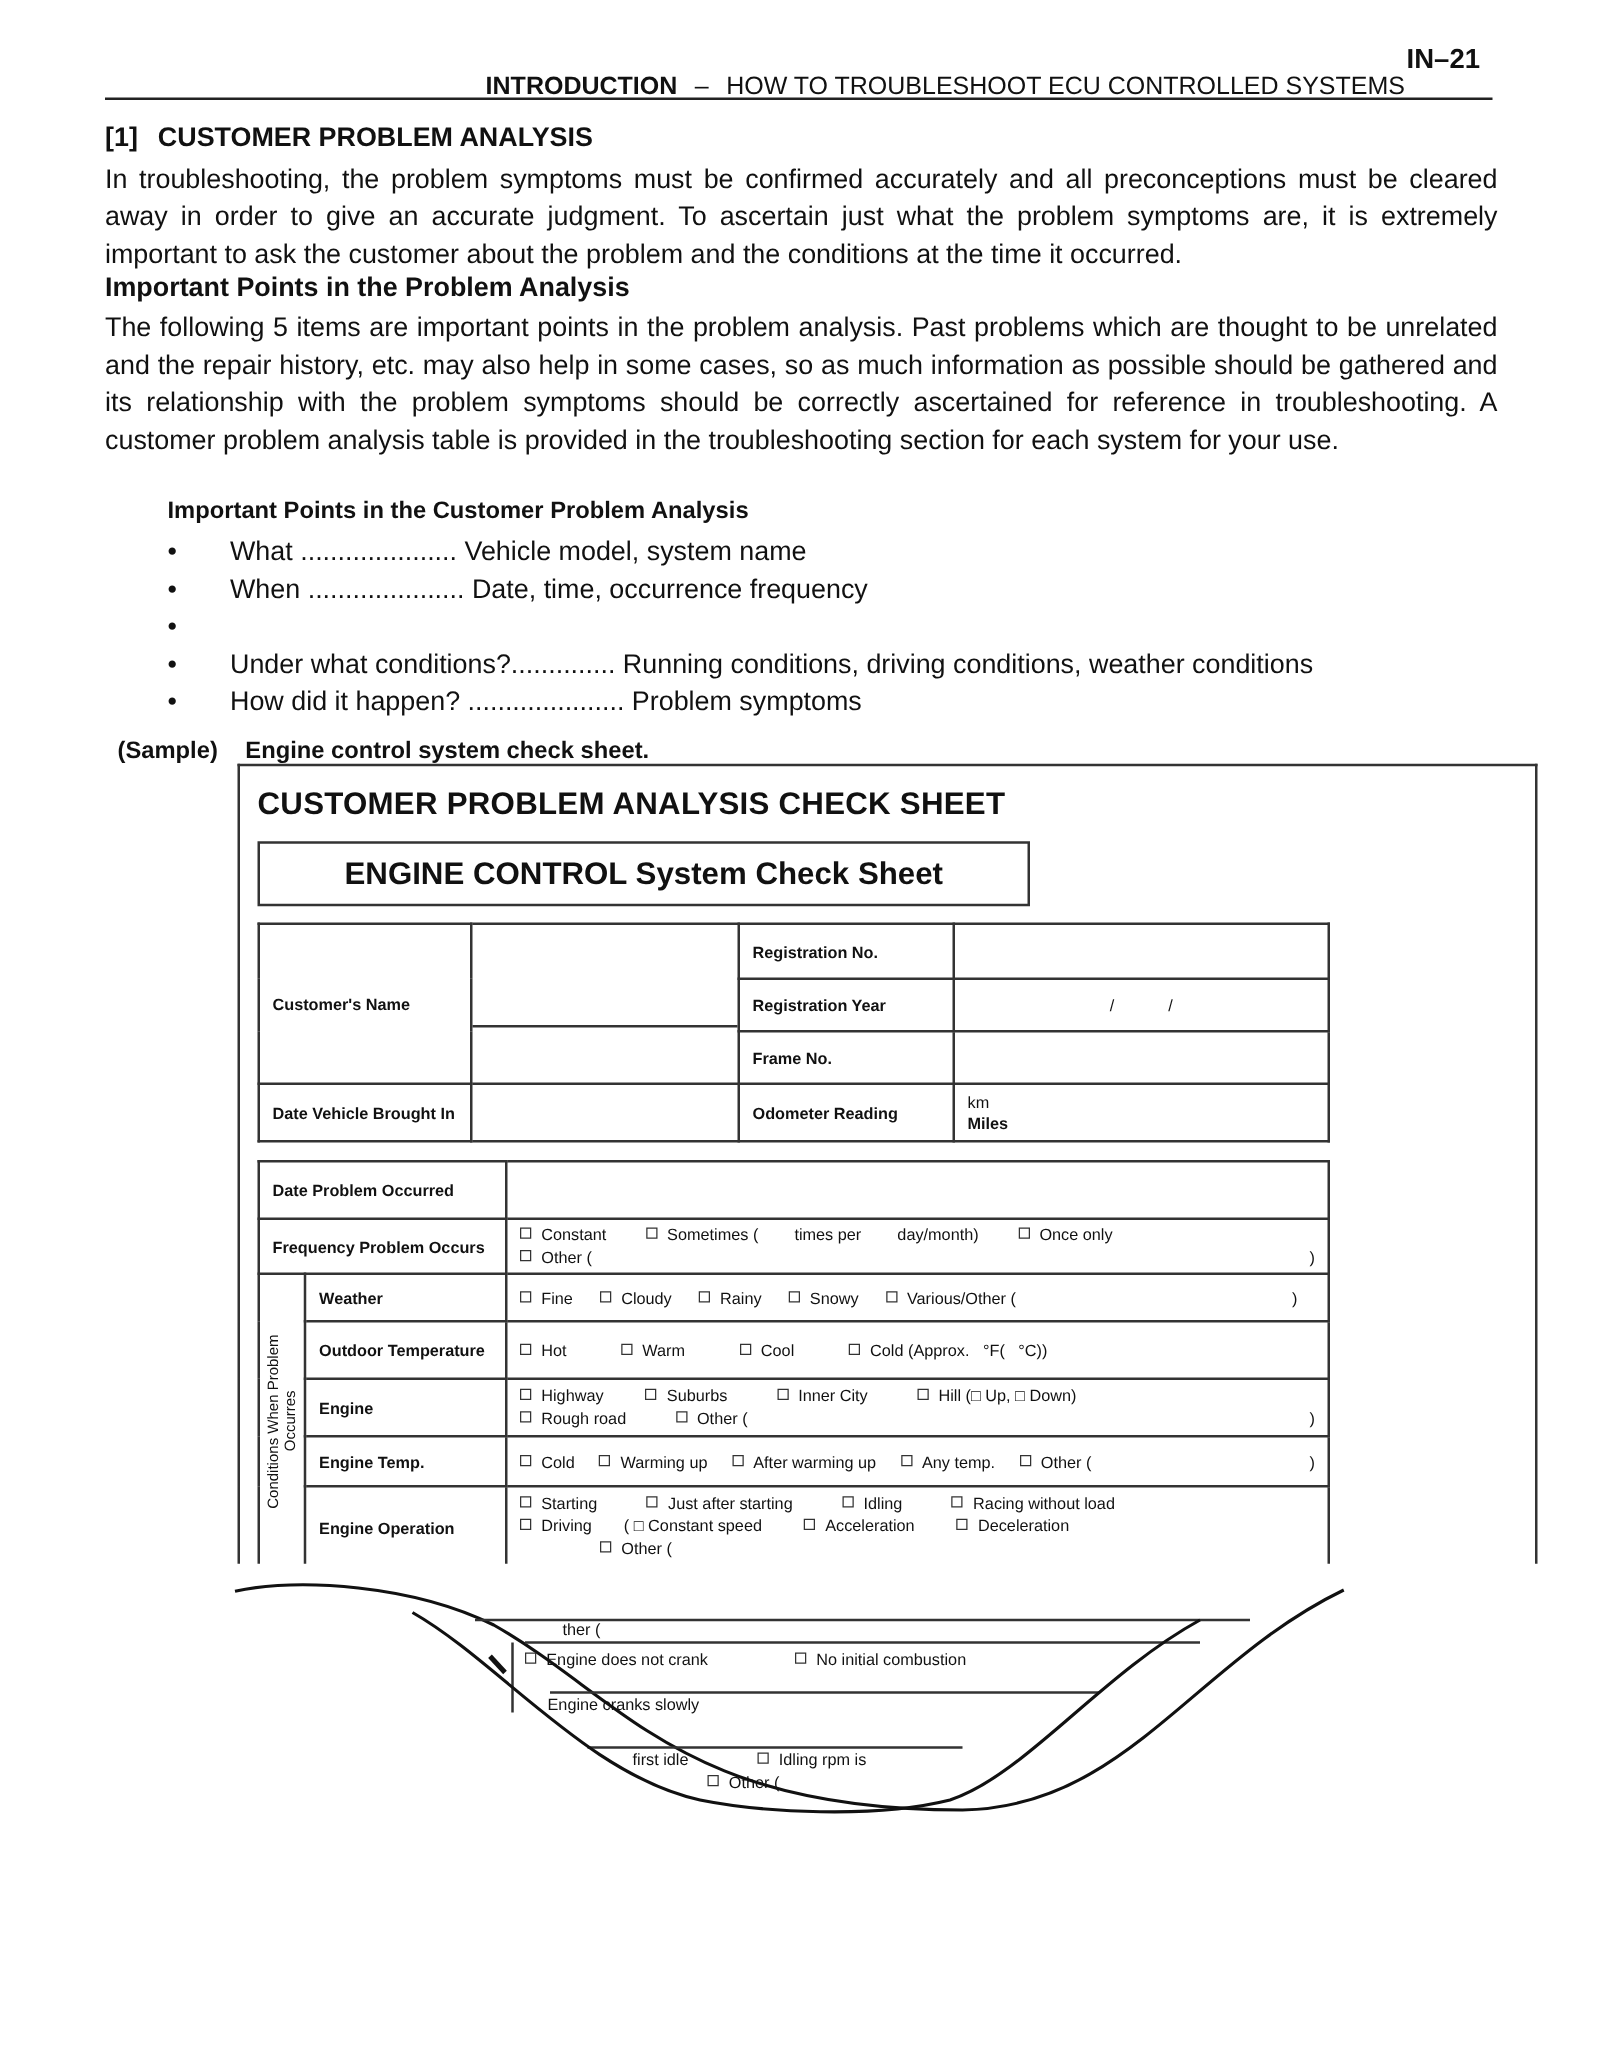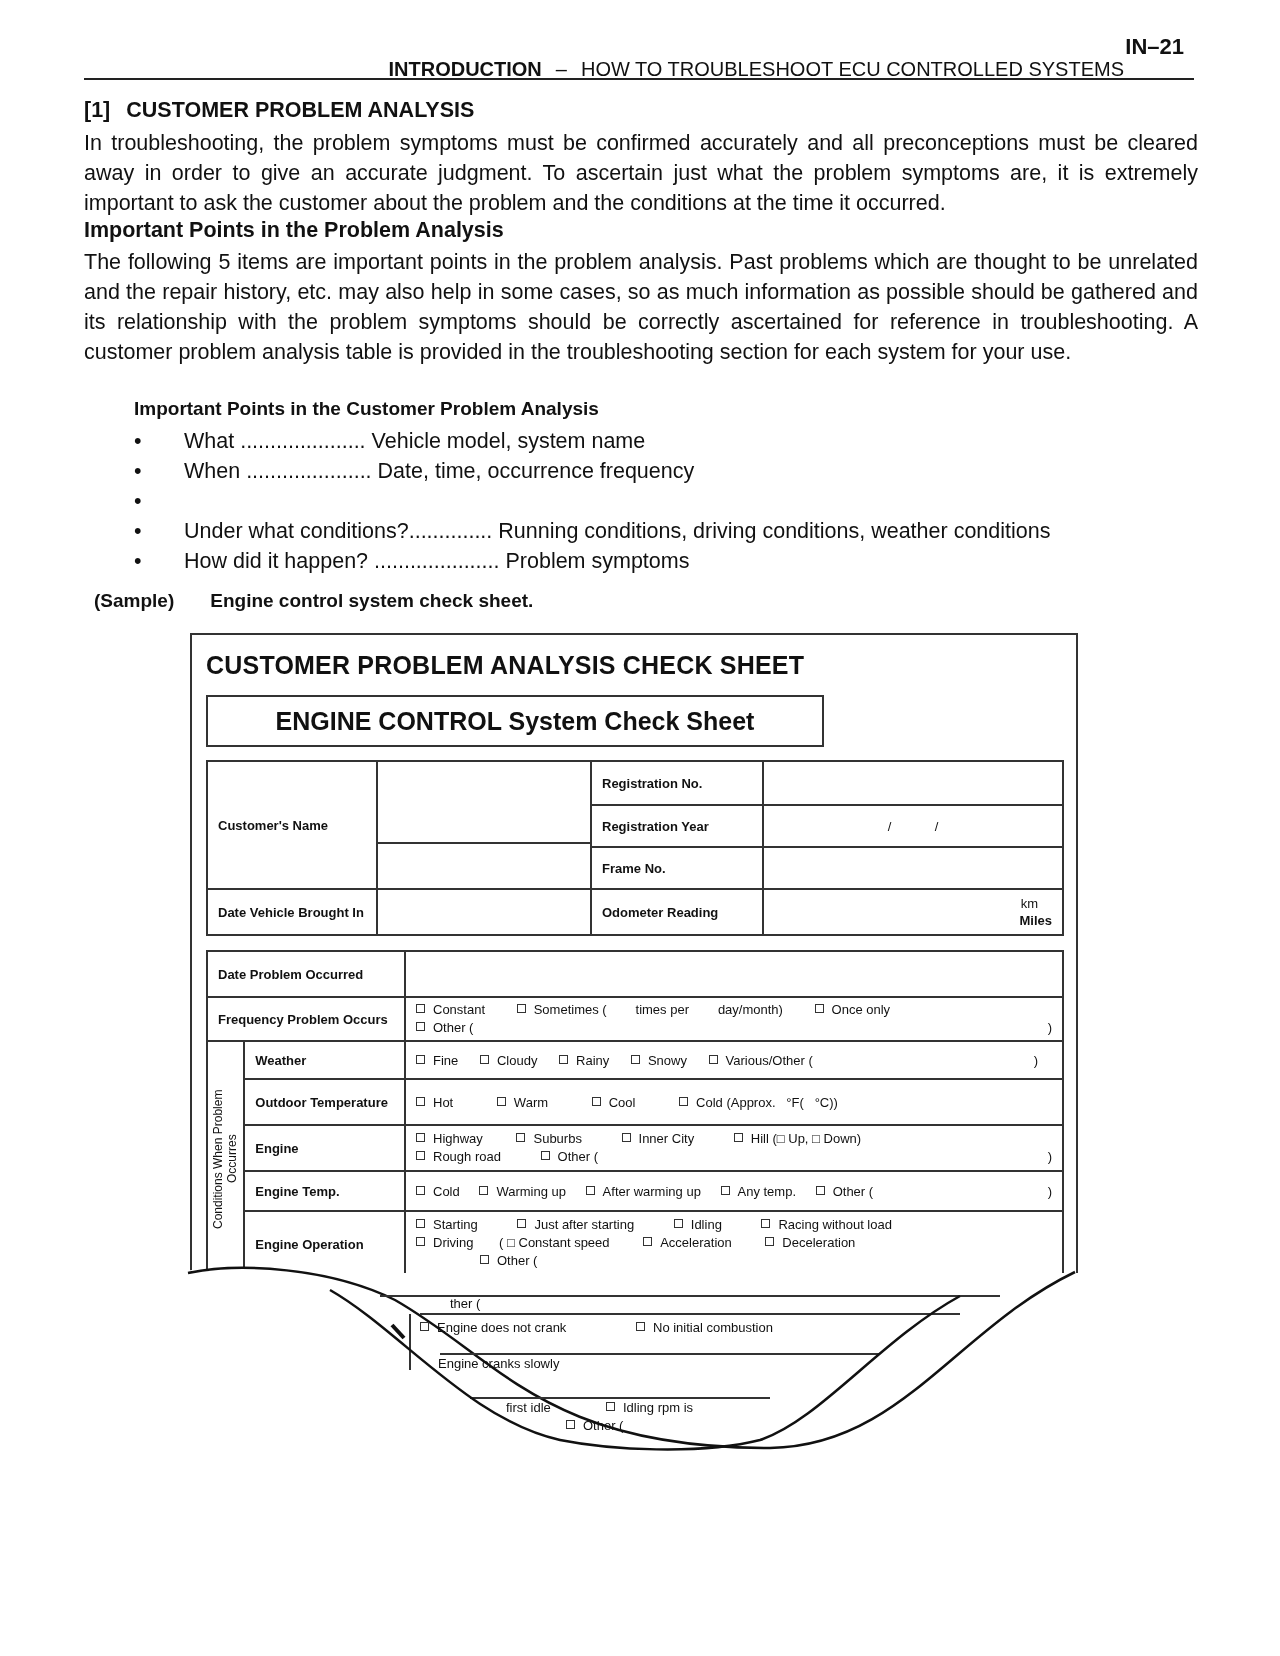--- a/index.html
+++ b/index.html
@@ -12,24 +12,24 @@
     .section-title .num { margin-right: 16px; }
     .para { position: absolute; left: 84px; width: 1114px; font-size: 21.5px; line-height: 30px; text-align: justify; }
     .para1 { top: 128px; }
     .sub-title { position: absolute; left: 84px; top: 218px; font-weight: bold; font-size: 21.5px; }
     .para2 { top: 247px; }
     .points-title { position: absolute; left: 134px; top: 398px; font-weight: bold; font-size: 19px; }
     .points { position: absolute; left: 134px; top: 426px; list-style: none; margin: 0; padding: 0; font-size: 21.5px; }
     .points li { height: 30px; line-height: 30px; display: flex; }
     .points .bullet { width: 50px; }
     .sample-cap { position: absolute; left: 94px; top: 590px; font-weight: bold; font-size: 19px; }
-    .sample-cap .tag { margin-right: 36px; }
+    .sample-cap .tag { margin-right: 22px; }
 
     
-    .sheet { position: absolute; left: 190px; top: 633px; width: 888px; height: 640px; border: 2px solid #333; border-bottom: none; box-sizing: border-box; overflow: hidden; }
+    .sheet { position: absolute; left: 190px; top: 611px; width: 1040px; height: 640px; border: 2px solid #333; border-bottom: none; box-sizing: border-box; overflow: hidden; }
     .sheet-title { position: absolute; left: 14px; top: 16px; font-weight: bold; font-size: 25px; letter-spacing: 0.2px; }
     .sheet-name-box { position: absolute; left: 14px; top: 60px; width: 618px; height: 52px; border: 2px solid #333; box-sizing: border-box; text-align: center; font-weight: bold; font-size: 25px; line-height: 48px; }
     .inspector { position: absolute; left: 660px; top: 70px; width: 210px; height: 44px; border-bottom: 2px solid #333; font-size: 14px; line-height: 18px; }
     .inspector .colon { position: absolute; left: 96px; top: 4px; }
 
     table.grid { position: absolute; border-collapse: collapse; font-size: 13px; }
     table.grid td { border: 2px solid #333; padding: 0 10px; vertical-align: middle; }
     table.grid td.lbl { font-weight: bold; }
     .t1 { left: 14px; top: 125px; width: 858px; }
     .t2 { left: 14px; top: 315px; width: 858px; }
@@ -103,21 +103,21 @@
       <td style="text-align:center;white-space:pre">/            /</td>
     </tr>
     <tr style="height:40px">
       <td class="lbl">Frame No.</td>
       <td></td>
     </tr>
     <tr style="height:46px">
       <td class="lbl">Date Vehicle Brought In</td>
       <td></td>
       <td class="lbl">Odometer Reading</td>
-      <td style="text-align:right;line-height:17px">
+      <td style="line-height:17px">
         <div style="padding-right:14px">km</div>
         <div style="font-weight:bold">Miles</div>
       </td>
     </tr>
   </tbody>
     </table>
 
   <table class="grid t2">
     <tbody>
         <tr style="height:46px">

